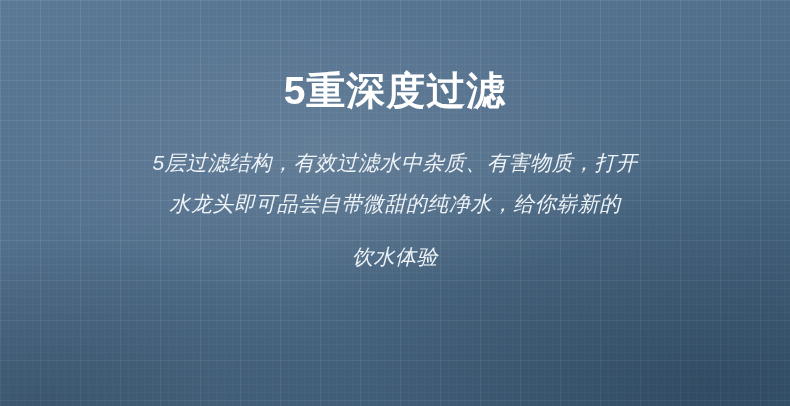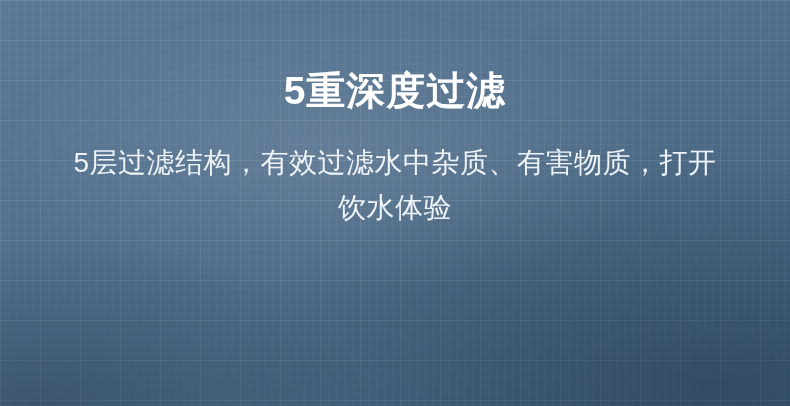--- a/index.html
+++ b/index.html
@@ -59,33 +59,35 @@
     font-size: 39px;
     line-height: 58px;
     font-weight: bold;
     letter-spacing: 1px;
     text-align: center;
     white-space: nowrap;
   }
   .subtext {
     margin-top: 22px;
     color: #eef3f7;
-    font-size: 28px;
+    font-size: 21px;
     line-height: 41px;
     font-weight: normal;
     letter-spacing: 0.5px;
     text-align: right;
     white-space: nowrap;
+    font-style: italic;
   }
 </style>
 </head>
 <body>
 
 <div id="banner">
   <div class="content">
 
     <div class="headline">5重深度过滤</div>
 
     <div class="subtext">5层过滤结构，有效过滤水中杂质、有害物质，打开</div>
-    <div class="subtext" style="margin-top:4px">饮水体验</div>
+    <div class="subtext" style="margin-top:0">水龙头即可品尝自带微甜的纯净水，给你崭新的</div>
+    <div class="subtext" style="margin-top:12px">饮水体验</div>
 
   </div>
 </div>
 
 </body></html>

